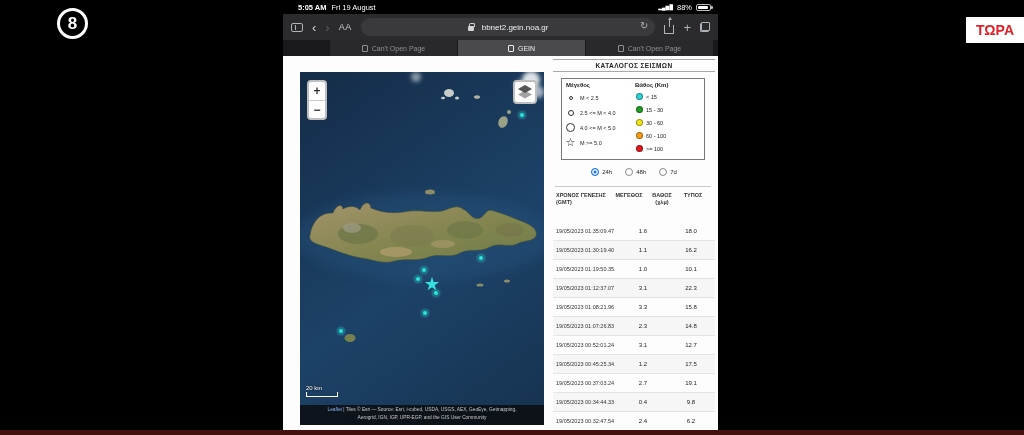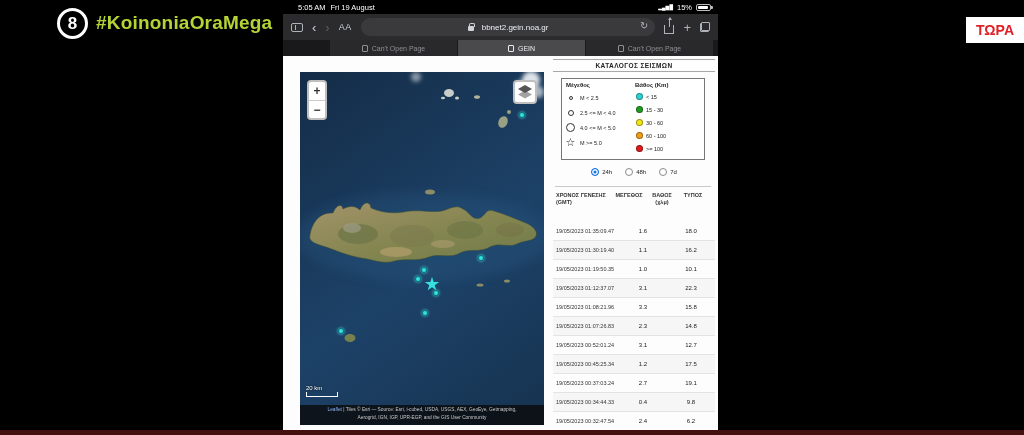--- a/index.html
+++ b/index.html
@@ -18,21 +18,21 @@
                       display:flex; align-items:center; padding:0 12px; letter-spacing:.5px; }
   .breaking .b-right { background:#fff; color:var(--accent_red,#e01f27); font-size:14px;
                        display:flex; align-items:center; padding:0 10px; }
   .bottom-strip { position:absolute; left:0; bottom:0; width:100%; height:5px; background:#44100f; z-index:60; }
 
   
   .ipad { position:absolute; left:283px; top:0; width:435px; height:435px; background:#000; }
 
   .statusbar { position:absolute; top:0; left:0; right:0; height:14px; color:#fff; font-size:7.5px;
                display:flex; align-items:center; padding:0 7px; gap:5px; }
-  .sb-time { font-weight:normal;padding-left:8px; }
+  .sb-time { font-weight:bold;padding-left:8px; }
   .sb-right { margin-left:auto; display:flex; align-items:center; gap:4px; }
   .sig { font-size:5px; letter-spacing:0; line-height:1; }
   .battery { position:relative; width:15px; height:7px; border:1px solid #bbb; border-radius:2px; }
   .battery::after { content:""; position:absolute; right:-3px; top:1.5px; width:2px; height:3px;
                     background:#bbb; border-radius:0 1px 1px 0; }
   .batt-fill { position:absolute; left:1px; top:1px; bottom:1px; width:80%; background:#fff; border-radius:1px; }
 
   .toolbar { position:absolute; top:14px; height:26px; left:0; right:0; background:#2b2b2d;
              display:flex; align-items:center; padding:0 8px; gap:9px; }
   .sidebar-icon { width:12px; height:9px; border:1px solid #aeb3ba; border-radius:2px; position:relative; }
@@ -141,33 +141,32 @@
   .c-depth { width:40px; text-align:center; font-size:6px; }
 </style>
 </head>
 <body>
 
 <div class="stage">
 
   <div class="badge8">
     <span>8</span>
   </div>
-  <div class="hashtag">#KoinoniaOraMega</div>
   <div class="breaking">
     <span class="b-right">ΤΩΡΑ</span>
   </div>
 
   <div class="ipad">
 
     <div class="statusbar">
       <span class="sb-time">5:05 AM</span>
       <span class="sb-date">Fri 19 August</span>
       <div class="sb-right">
         <span class="sig">▂▄▆█</span>
-        <span>15%</span>
+        <span>88%</span>
         <span class="battery">
             <span class="batt-fill"></span>
           </span>
       </div>
     </div>
 
     <div class="toolbar">
       <span class="sidebar-icon"></span>
       <span class="chev">‹</span>
       <span class="chev dim">›</span>

